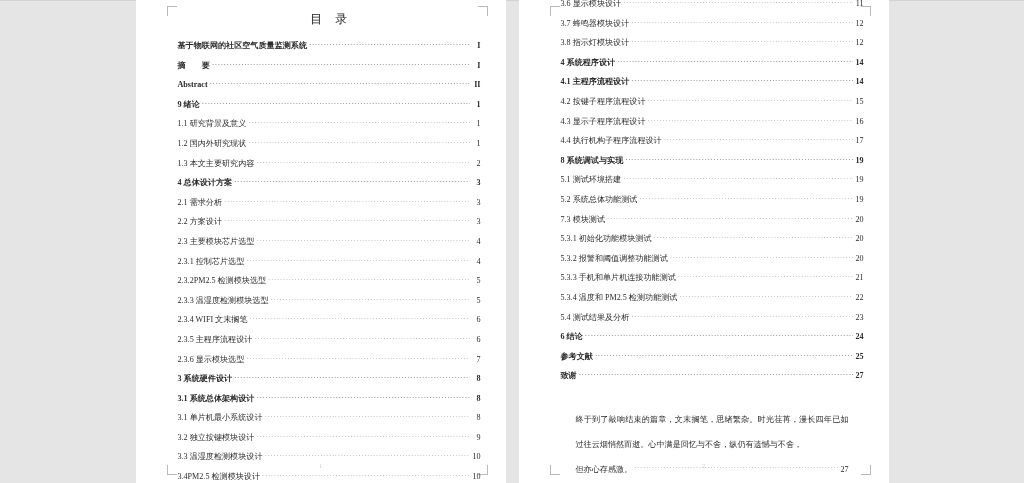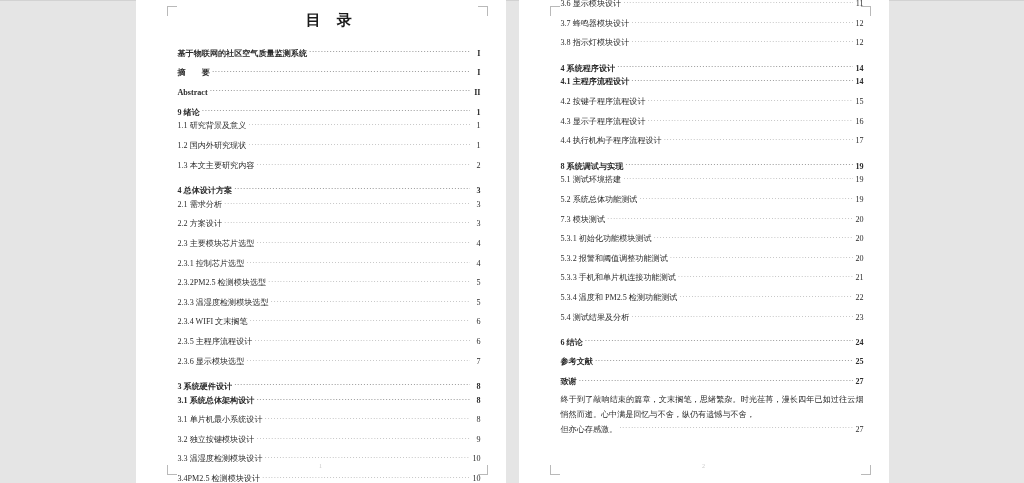--- a/index.html
+++ b/index.html
@@ -54,22 +54,22 @@
     border-width: 0;
   }
   .crop.tl { top: 6px; left: 31px; border-left-width: 1px; border-top-width: 1px; }
   .crop.tr { top: 6px; right: 18px; border-right-width: 1px; border-top-width: 1px; }
   .crop.bl { bottom: 8px; left: 31px; border-left-width: 1px; border-bottom-width: 1px; }
   .crop.br { bottom: 8px; right: 18px; border-right-width: 1px; border-bottom-width: 1px; }
 
   
   .toc-title {
     text-align: center;
-    font-weight: bold;
-    font-size: 15px;
+    font-weight: normal;
+    font-size: 12px;
     letter-spacing: 0.5px;
     color: #1a1a1a;
     margin-top: 11px;
     margin-bottom: 14px;
     font-family: "Liberation Sans", "DejaVu Sans", sans-serif;
   }
 
   
   .toc-list {
     margin: 0;
@@ -105,32 +105,32 @@
   }
 
   .toc-entry .pageno {
     flex: 0 0 auto;
     text-align: right;
     min-width: 10px;
     color: #2b2b2b;
   }
 
   
-  .lvl-0 { font-weight: bold; align-items: center; }
+  .lvl-0 { font-weight: bold; }
   .lvl-1 { padding-left: 0px; }
   .lvl-2 { padding-left: 0px; }
   .bold { font-weight: bold; }
 
   
   .toc-paragraph {
     font-size: 8.1px;
-    line-height: 15px;
+    line-height: 25px;
     color: #2b2b2b;
     text-align: justify;
-    margin: 0;
+    margin: 15px;
     white-space: normal;
   }
   .toc-paragraph .lastline {
     display: flex;
     align-items: flex-end;
   }
   .toc-paragraph .lastline .ptext { flex: 0 0 auto; }
   .toc-paragraph .lastline .leader {
     flex: 1 1 auto;
     overflow: hidden;

